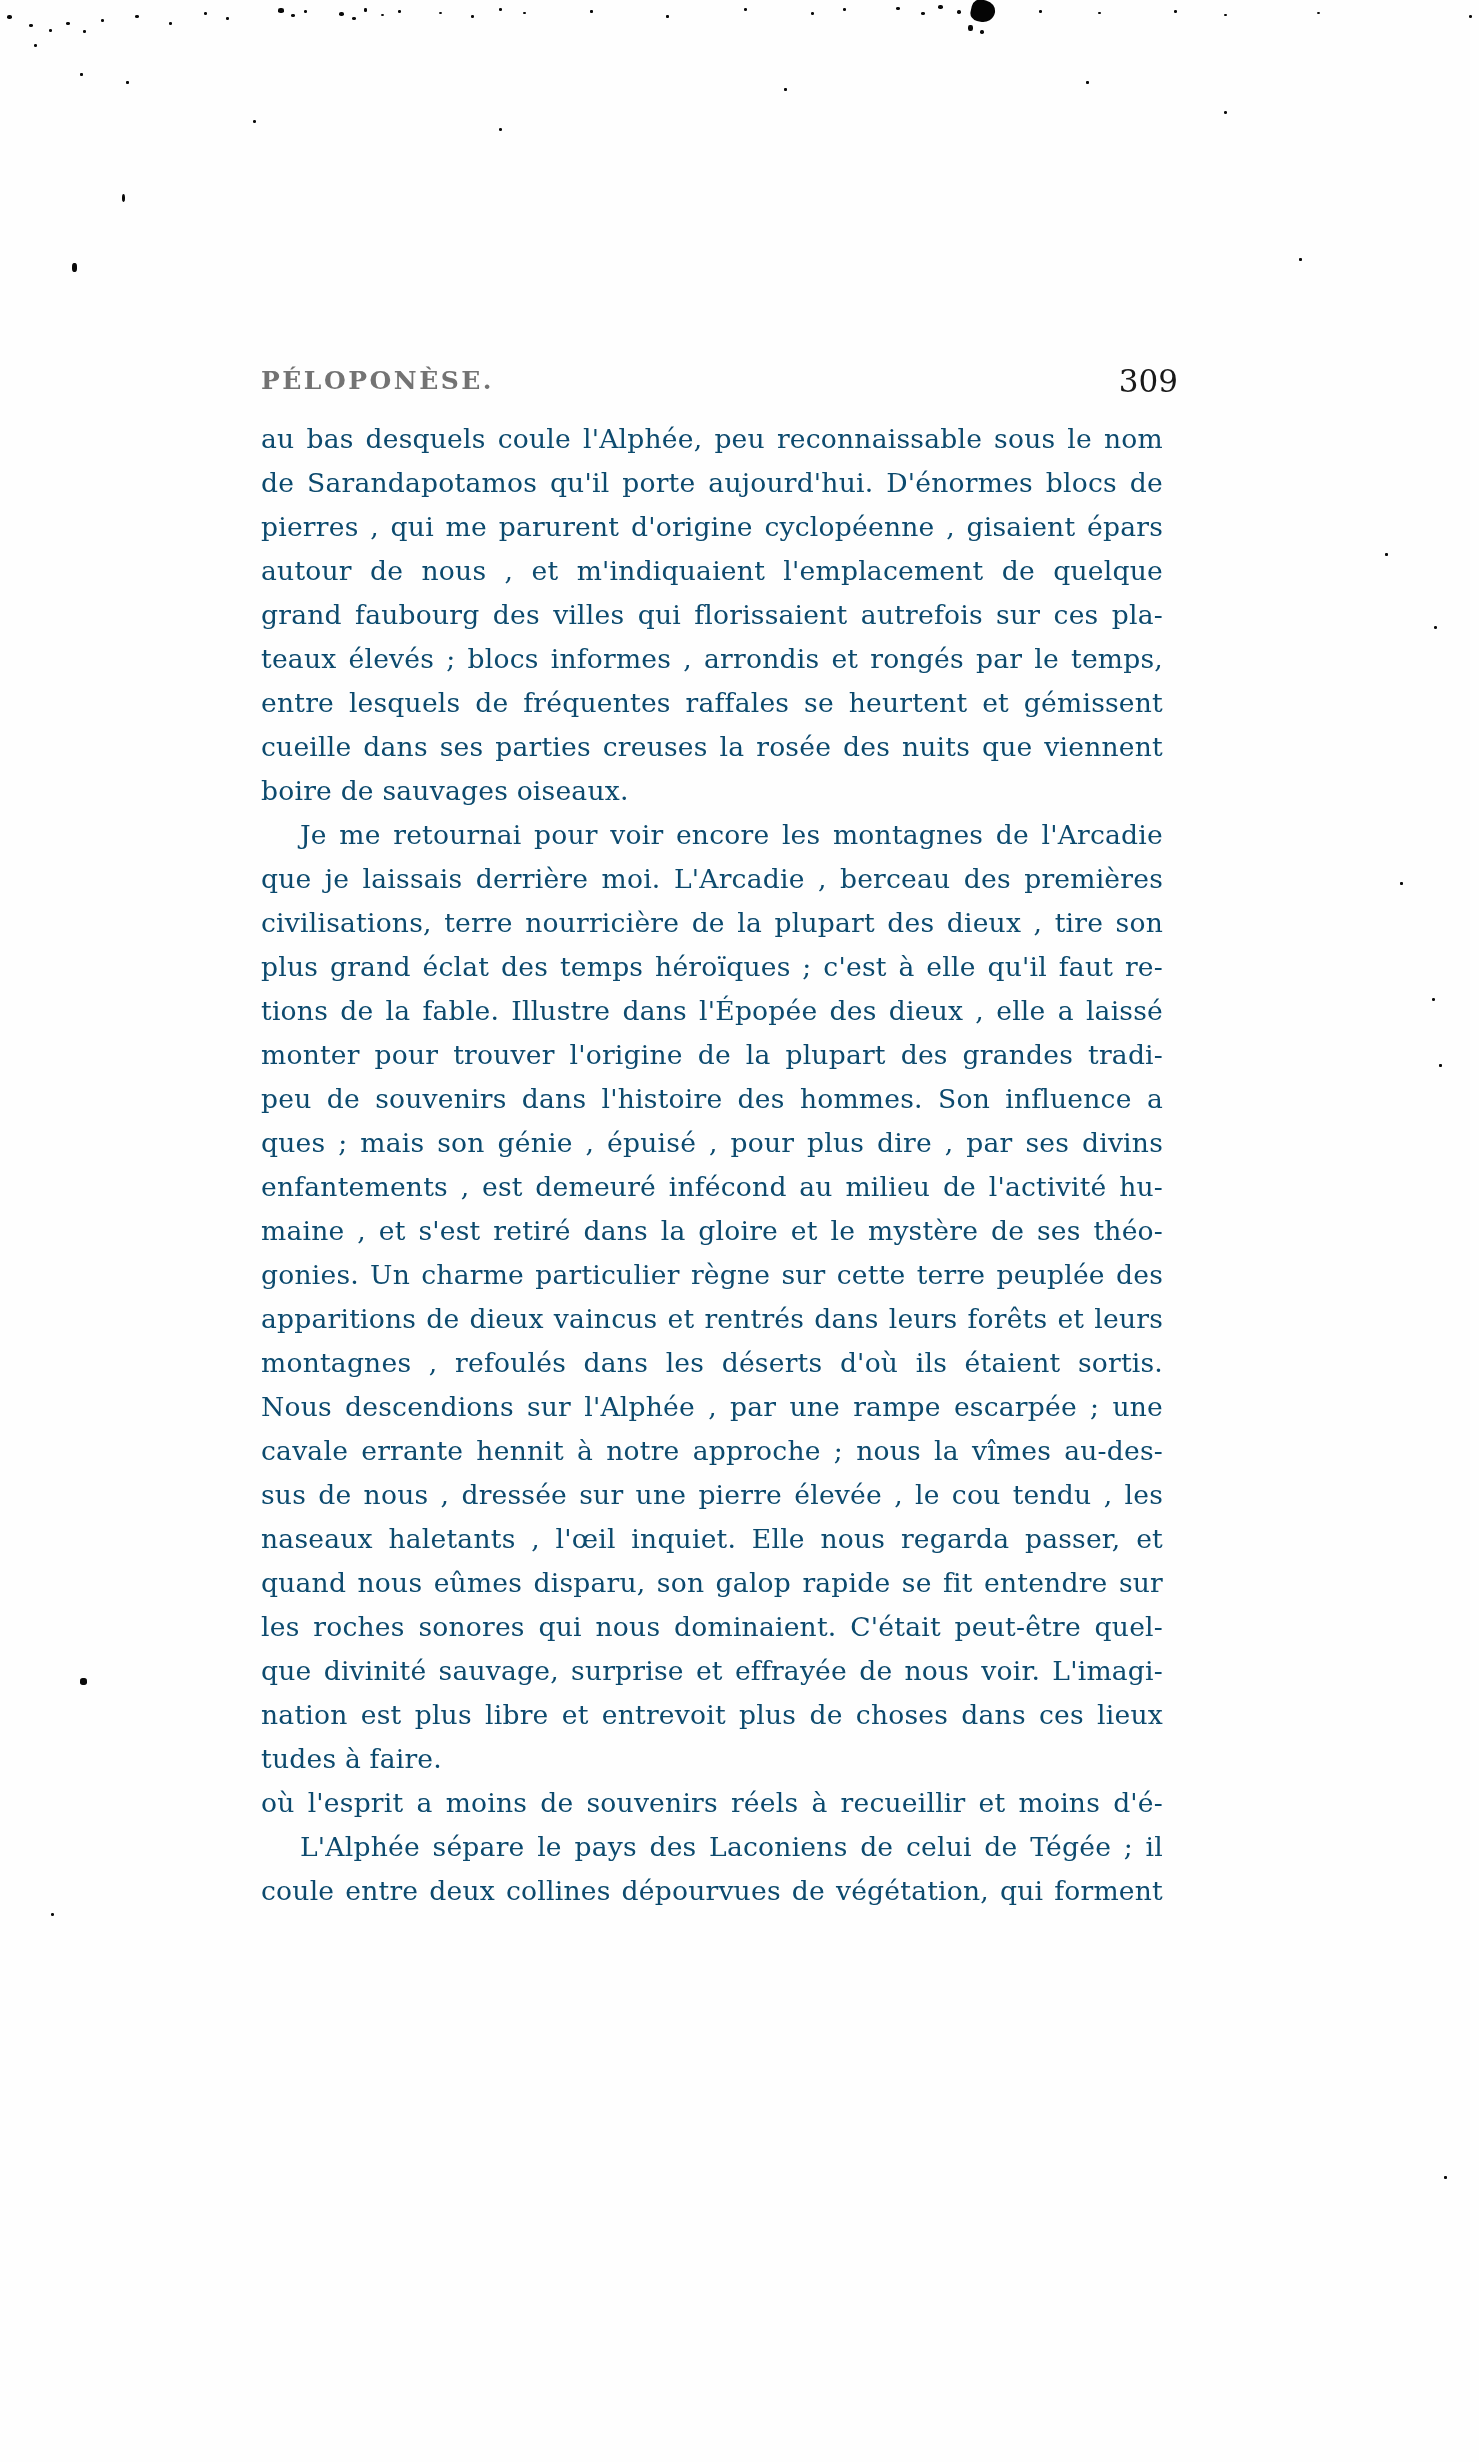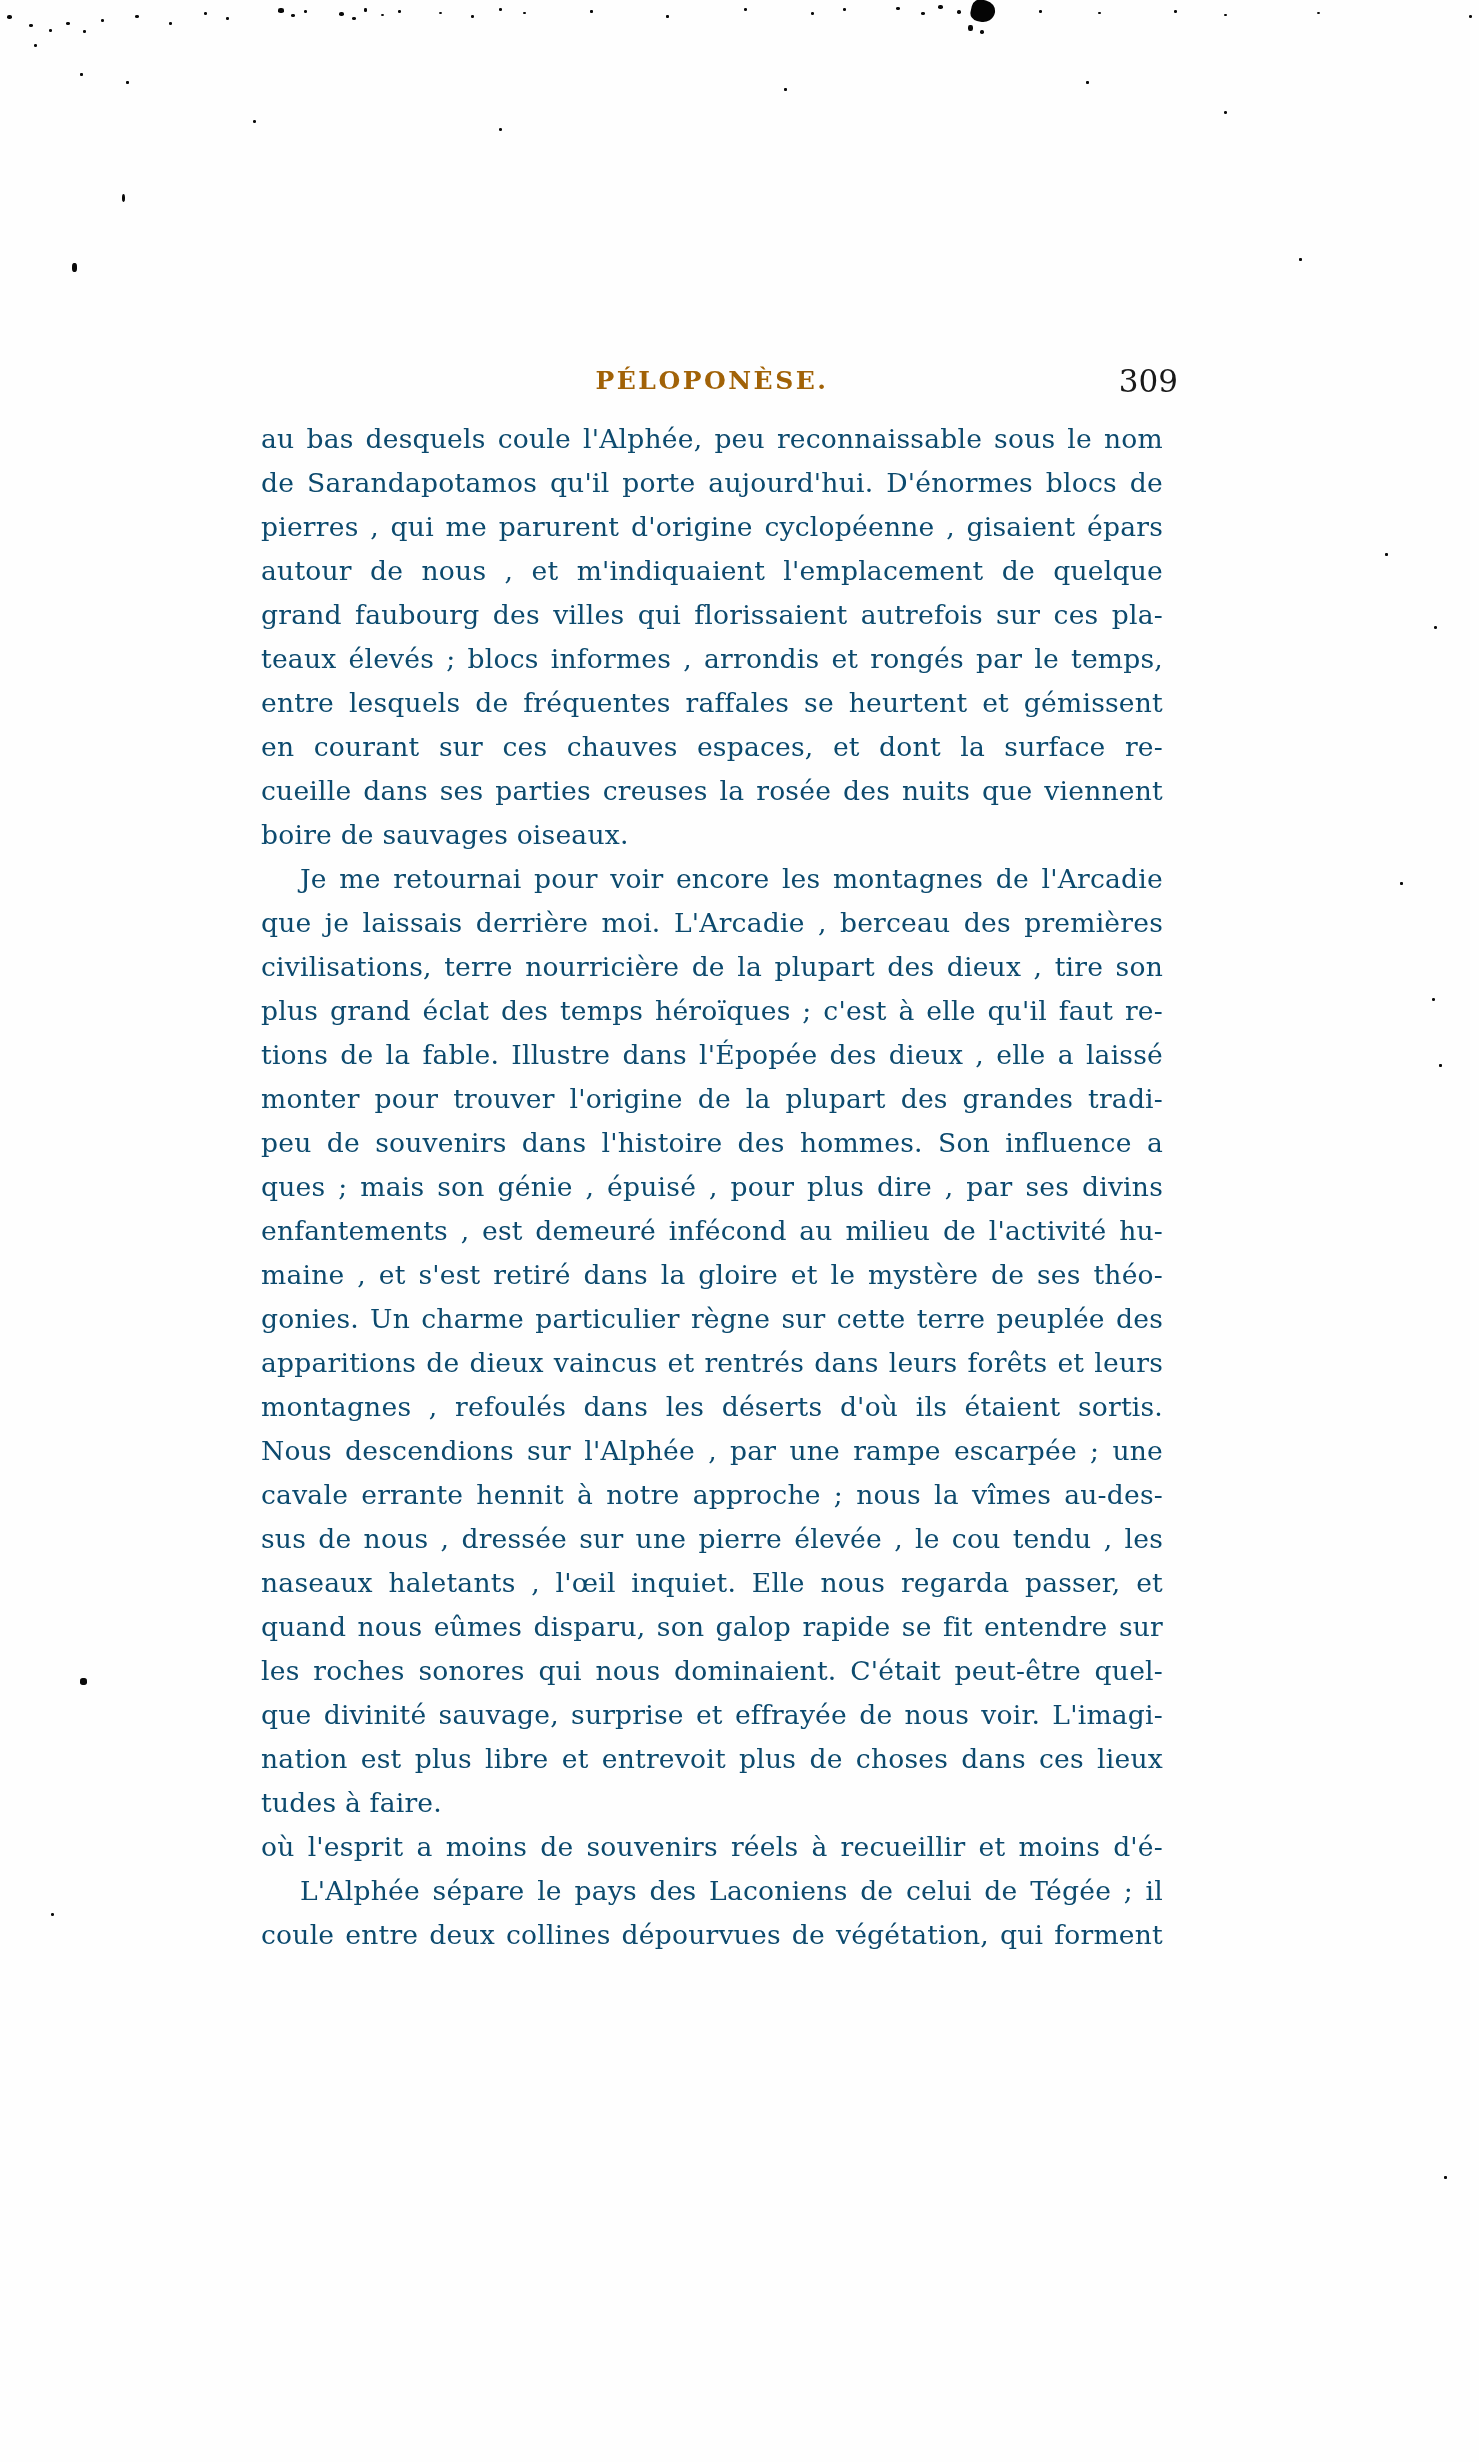--- a/index.html
+++ b/index.html
@@ -20,25 +20,25 @@
     position: absolute;
     top: 366px;
     left: 261px;
     width: 902px;
     height: 35px;
   }
   .page-title {
     position: absolute;
     left: 0;
     right: 0;
-    text-align: center;
+    text-align: left;
     font-size: 25px;
     font-weight: bold;
     letter-spacing: 2.5px;
-    color: #a16207;
+    color: #737373;
   }
   .page-number {
     position: absolute;
     right: -15px;
     top: -3.4px;
     font-size: 31px;
     color: #191919;
   }
   .text-body {
     position: absolute;
@@ -81,21 +81,20 @@
   </div>
 
   <div class="text-body">
       <div class="line">au bas desquels coule l'Alphée, peu reconnaissable sous le nom</div>
       <div class="line">de Sarandapotamos qu'il porte aujourd'hui. D'énormes blocs de</div>
       <div class="line">pierres , qui me parurent d'origine cyclopéenne , gisaient épars</div>
       <div class="line">autour de nous , et m'indiquaient l'emplacement de quelque</div>
       <div class="line">grand faubourg des villes qui florissaient autrefois sur ces pla-</div>
       <div class="line">teaux élevés ; blocs informes , arrondis et rongés par le temps,</div>
       <div class="line">entre lesquels de fréquentes raffales se heurtent et gémissent</div>
-      <div class="line">en courant sur ces chauves espaces, et dont la surface re-</div>
       <div class="line">cueille dans ses parties creuses la rosée des nuits que viennent</div>
       <div class="line no-just">boire de sauvages oiseaux.</div>
       <div class="line indent">Je me retournai pour voir encore les montagnes de l'Arcadie</div>
       <div class="line">que je laissais derrière moi. L'Arcadie , berceau des premières</div>
       <div class="line">civilisations, terre nourricière de la plupart des dieux , tire son</div>
       <div class="line">plus grand éclat des temps héroïques ; c'est à elle qu'il faut re-</div>
       <div class="line">tions de la fable. Illustre dans l'Épopée des dieux , elle a laissé</div>
       <div class="line">monter pour trouver l'origine de la plupart des grandes tradi-</div>
       <div class="line">peu de souvenirs dans l'histoire des hommes. Son influence a</div>
       <div class="line">ques ; mais son génie , épuisé , pour plus dire , par ses divins</div>

